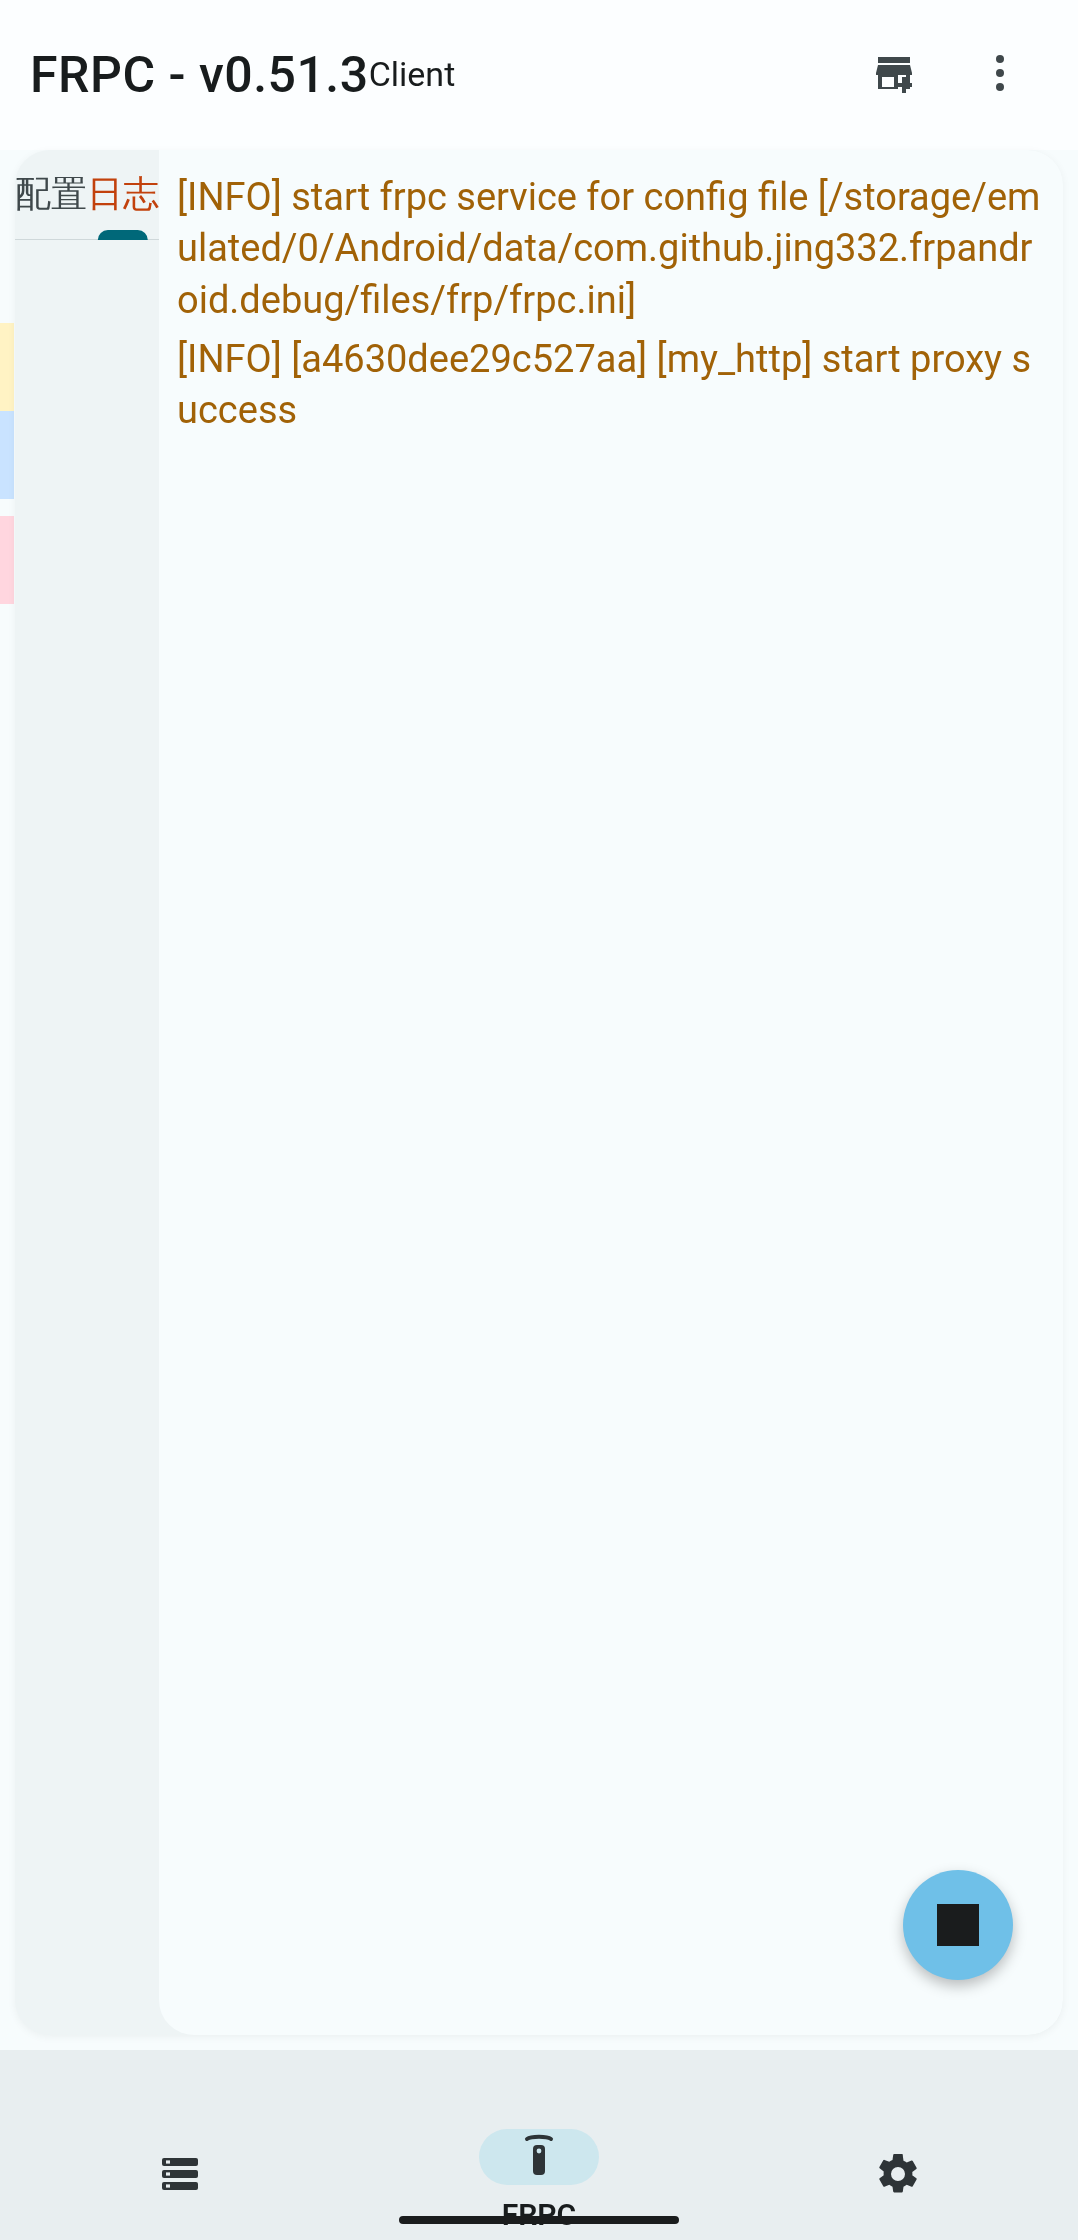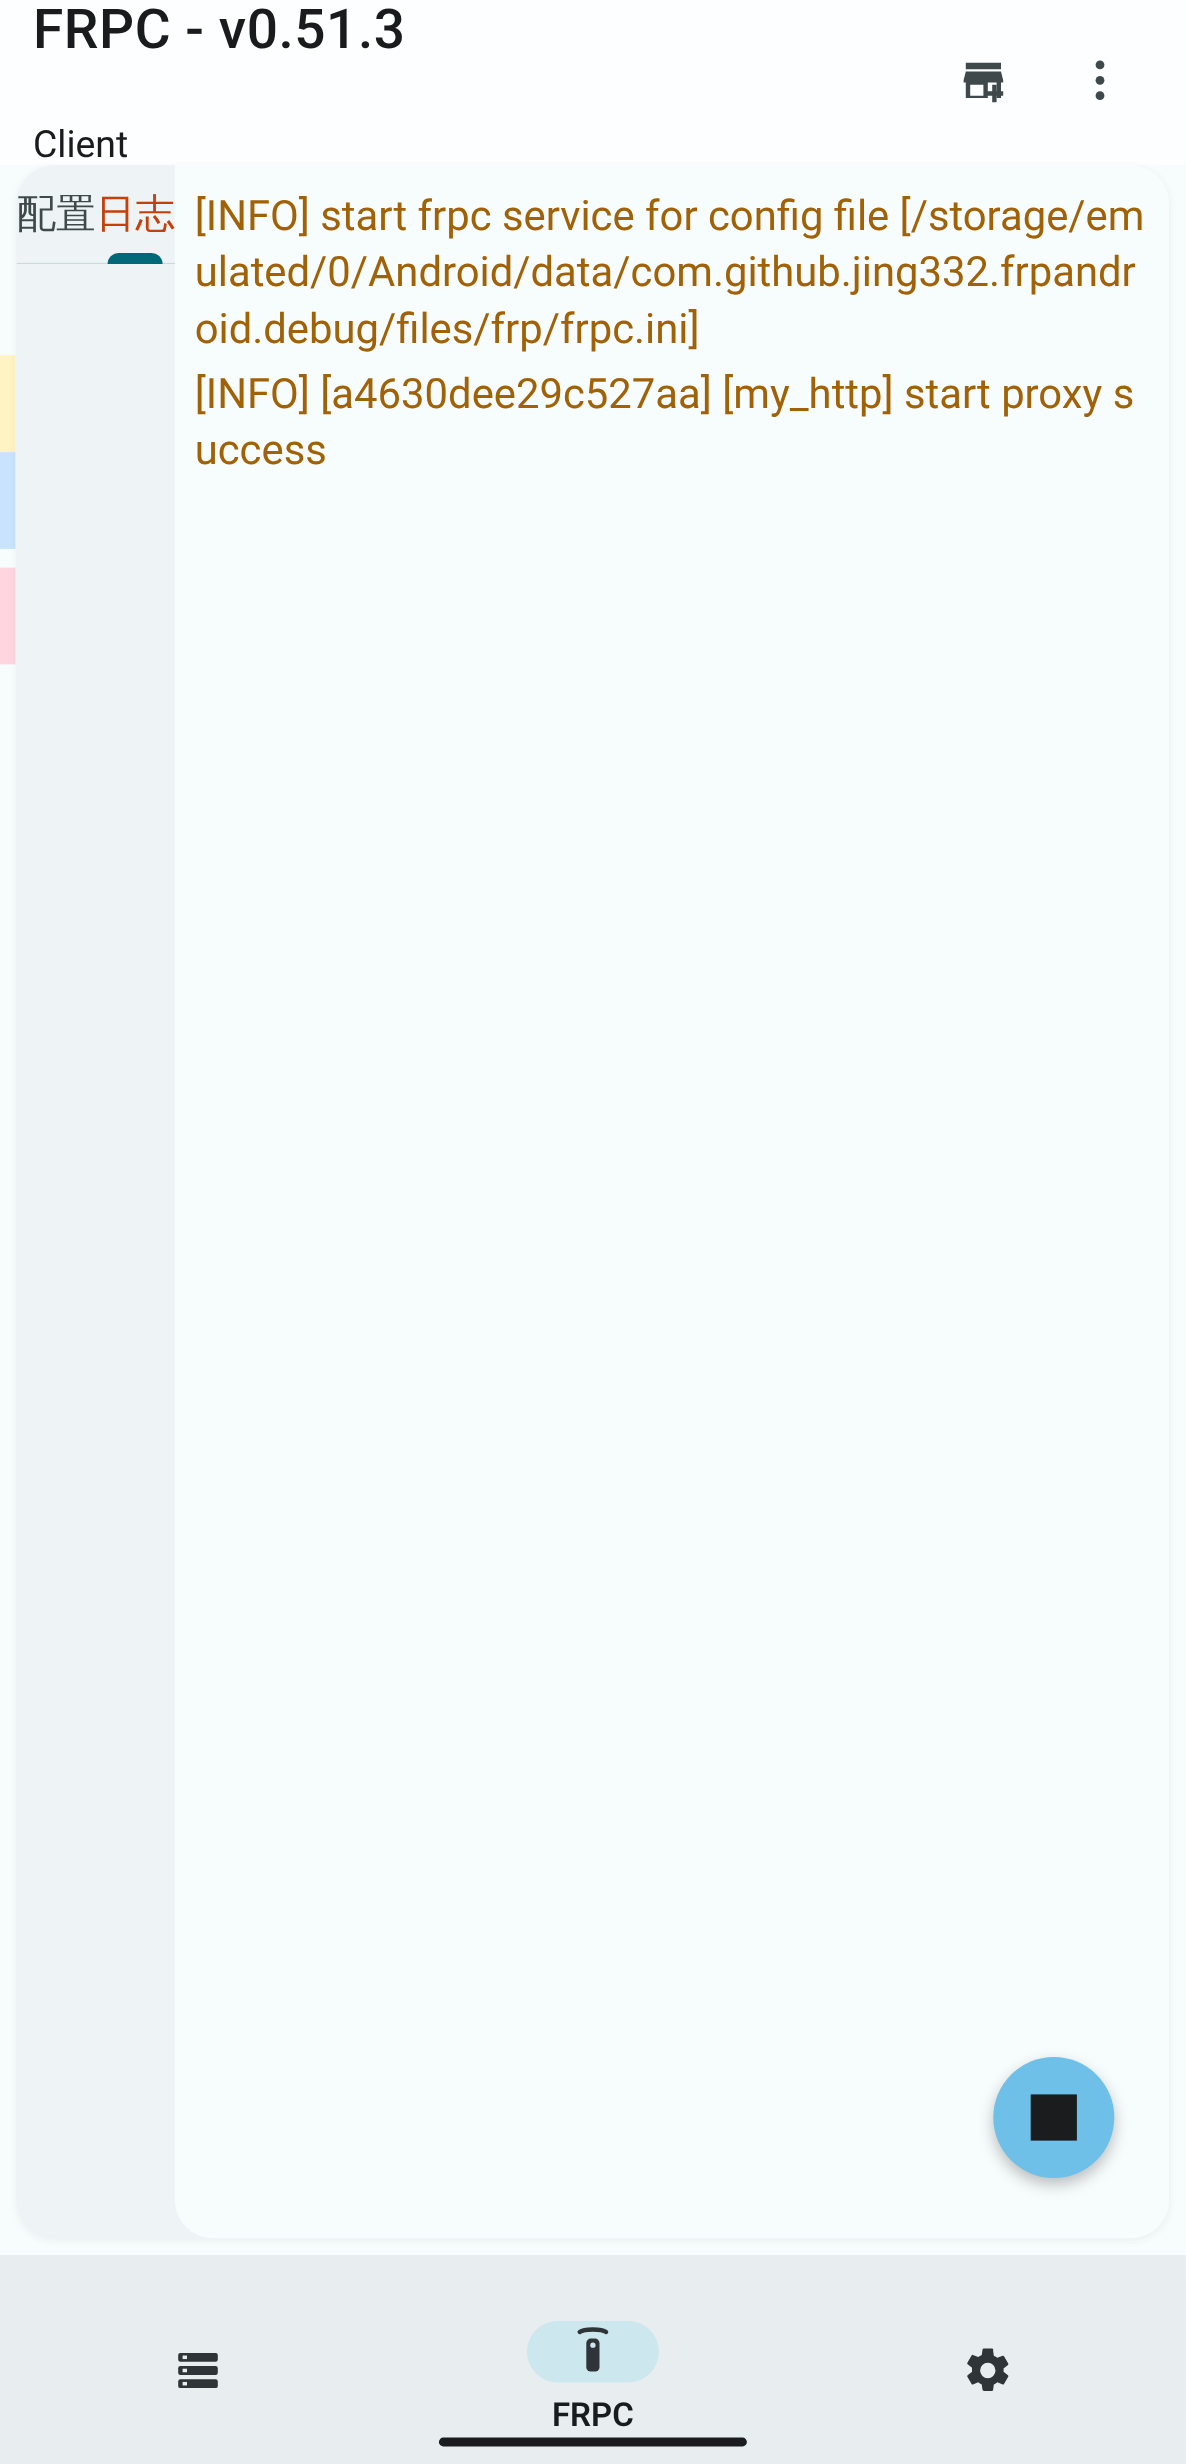--- a/index.html
+++ b/index.html
@@ -14,21 +14,21 @@
   body { display: flex; flex-direction: column; }
 
   
   .header {
     height: 150px;
     display: flex;
     align-items: center;
     padding: 0 30px;
     background: #fcfeff;
   }
-  .header-titles { display: flex; flex-direction: column; gap: 47px; }
+  .header-titles { display: flex; flex-direction: row; }
   .app-title { font-size: 50px; font-weight: 500; color: #181c1d; letter-spacing: 0.5px; }
   .app-subtitle { font-size: 34px; font-weight: 400; color: #181c1d; margin-top: 8px; }
   .header-spacer { flex: 1; }
   .header-icon-btn {
     width: 96px; height: 96px;
     display: flex; align-items: center; justify-content: center;
     margin-left: 10px;
     border-radius: 50%;
     cursor: pointer;
   }
@@ -109,21 +109,21 @@
     box-shadow: 0 6px 14px rgba(0,0,0,0.25);
     cursor: pointer;
   }
   .fab-square { width: 42px; height: 42px; background: #1a1c1d; }
 
   
   .bottom-nav {
     height: 190px;
     background: #e8eef0;
     display: flex;
-    align-items: center;
+    align-items: flex-end;
     justify-content: space-around;
     padding-top: 32px;
     position: relative;
   }
   .nav-item {
     flex: 1;
     display: flex; flex-direction: column; align-items: center; justify-content: center;
     gap: 12px;
     cursor: pointer;
     height: 120px;

